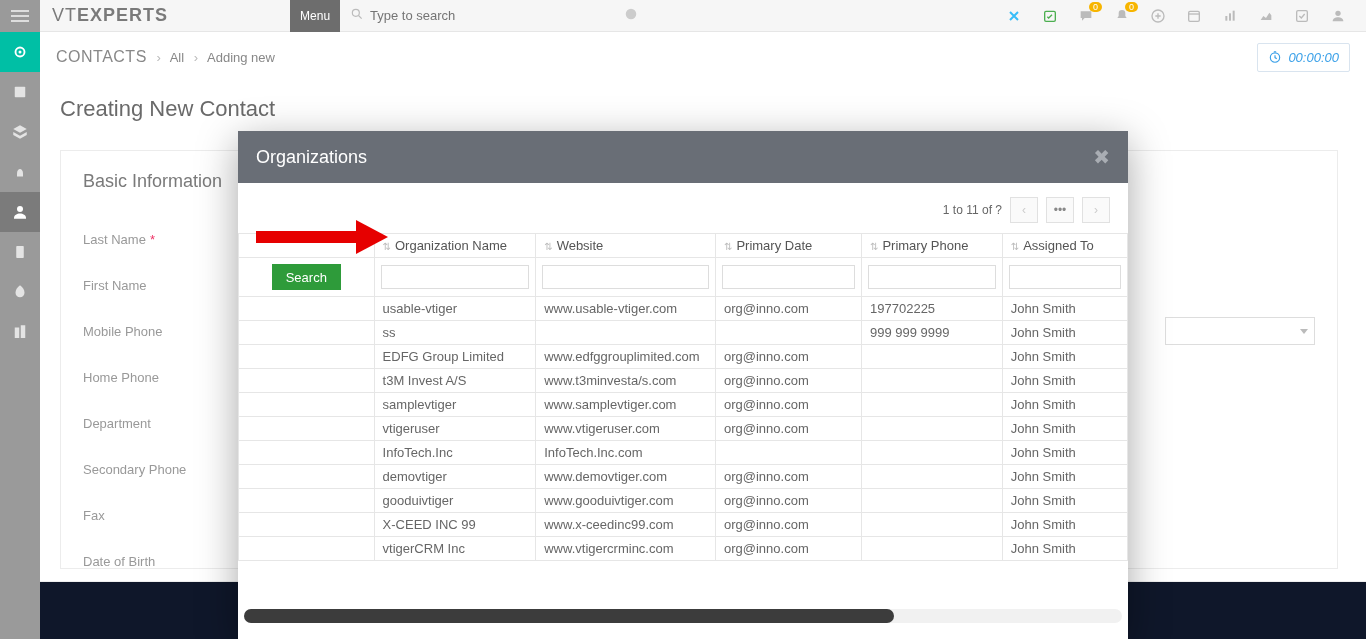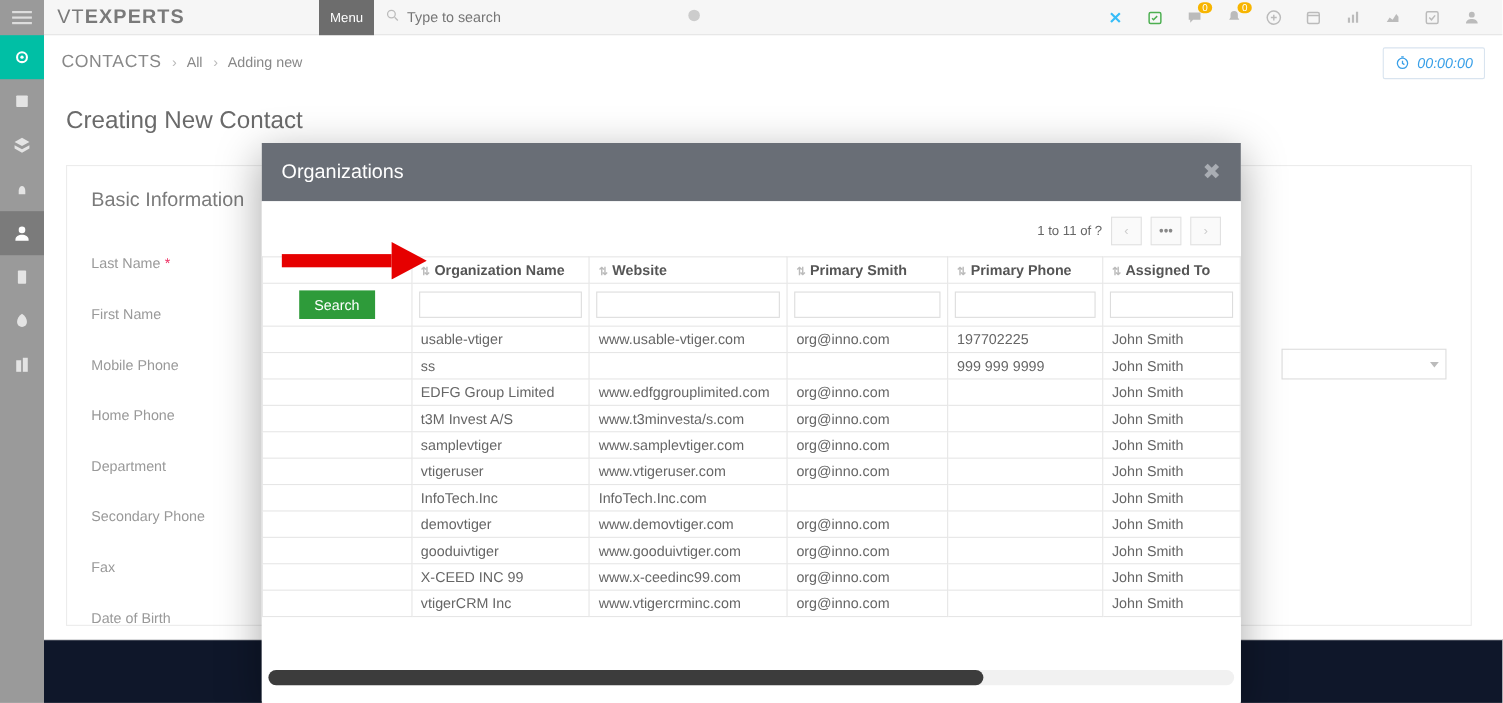--- a/index.html
+++ b/index.html
@@ -68,21 +68,21 @@
 .modal-header { background:#696e76; color:#fff; padding:14px 18px; display:flex; align-items:center; }
 .modal-header .title { font-size:18px; }
 .modal-header .close { margin-left:auto; color:#a9adb3; cursor:pointer; font-size:20px; }
 .modal-body { background:#fff; padding:14px 0 8px 0; }
 .pager { display:flex; align-items:center; justify-content:flex-end; padding:0 18px 10px 18px; gap:8px; color:#666; font-size:12px;}
 .pg-btn { width:28px; height:26px; border:1px solid #e1e1e1; background:#fafafa; display:flex; align-items:center; justify-content:center; color:#888; cursor:pointer;}
 .pg-btn.disabled { color:#ccc; cursor:default; }
 .table-wrap { padding:0 0 8px 0; }
 table.org { width:100%; border-collapse:collapse; font-size:13px; color:#666; }
 table.org th, table.org td { border:1px solid #e6e6e6; padding:4px 8px; text-align:left; vertical-align:middle; height:24px; }
-table.org th { font-weight:700; color:#555; background:#fff; }
+table.org th { font-weight:400; color:#555; background:#fff; }
 table.org th .sort { color:#bbb; margin-right:4px; font-size:10px; display:inline-block; }
 table.org tr.filter td { padding:6px 6px; }
 table.org tr.filter input { width:100%; border:1px solid #ddd; height:24px; padding:0 4px; }
 .col-first { width:130px; }
 .col-name { width:155px; }
 .col-web { width:160px; }
 .col-email { width:140px; }
 .col-phone { width:135px; }
 .col-assign { width:120px; }
 .search-btn { background:#2e9b3a; color:#fff; border:none; height:26px; padding:0 14px; font-size:13px; cursor:pointer; }
@@ -320,21 +320,21 @@
         <div class="pg-btn">•••</div>
         <div class="pg-btn disabled">›</div>
       </div>
       <div class="table-wrap">
         <table class="org">
           <thead>
             <tr>
               <th class="col-first"></th>
               <th class="col-name"><span class="sort">⇅</span><span>Organization Name</span></th>
               <th class="col-web"><span class="sort">⇅</span><span>Website</span></th>
-              <th class="col-email"><span class="sort">⇅</span><span>Primary Smith</span></th>
+              <th class="col-email"><span class="sort">⇅</span><span>Primary Date</span></th>
               <th class="col-phone"><span class="sort">⇅</span><span>Primary Phone</span></th>
               <th class="col-assign"><span class="sort">⇅</span><span>Assigned To</span></th>
             </tr>
             <tr class="filter">
               <td style="text-align:center"><button class="search-btn">Search</button></td>
               <td><input style=""></td>
               <td><input style=""></td>
               <td><input style=""></td>
               <td><input style=""></td>
               <td><input style=""></td>

